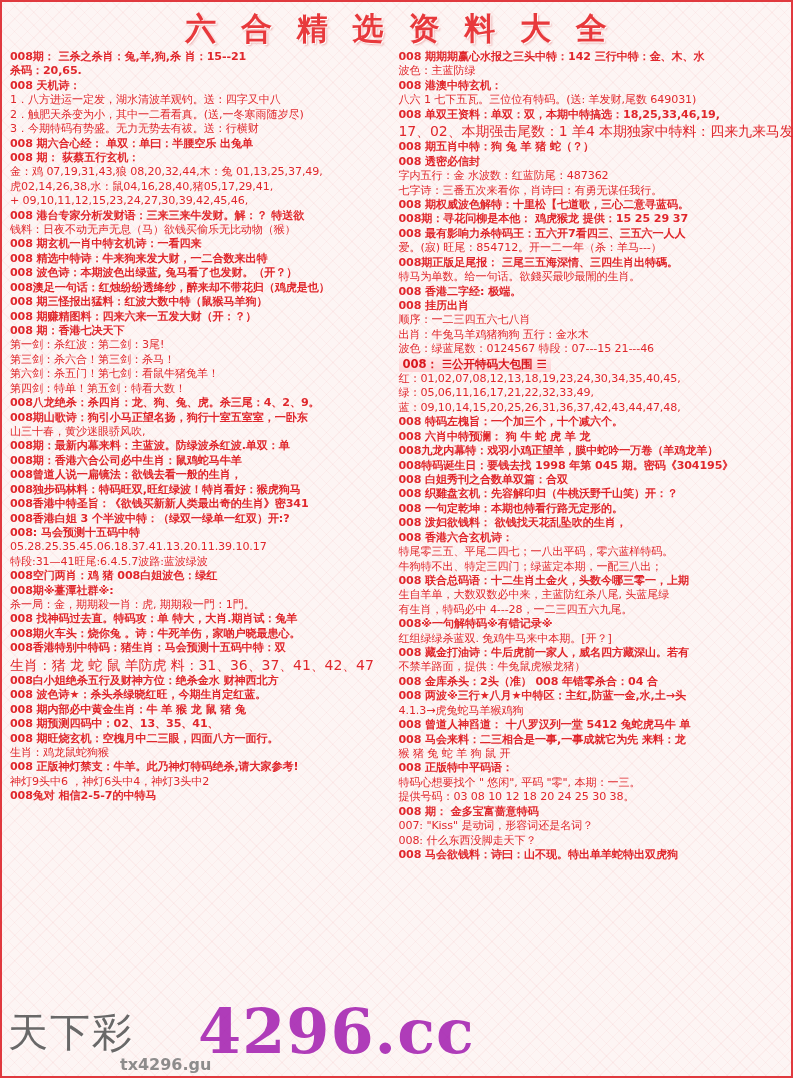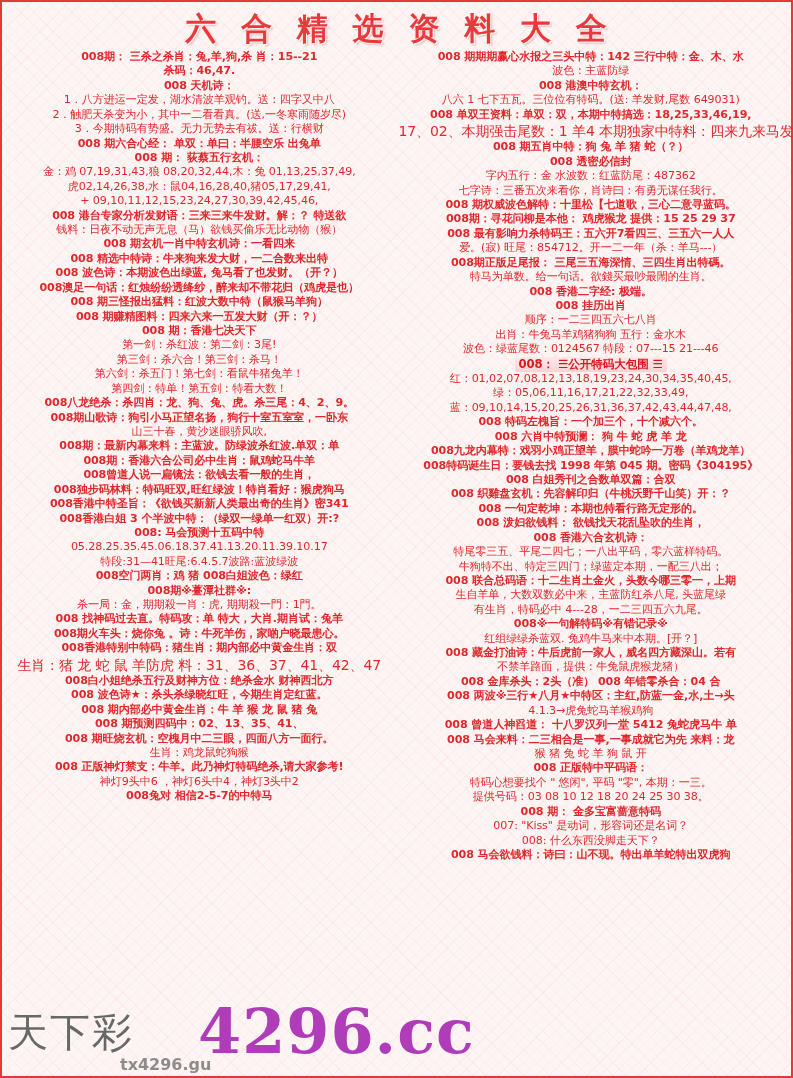--- a/index.html
+++ b/index.html
@@ -37,21 +37,20 @@
     color: #e8393c;
     text-shadow: 1px 1px 0 #fff, 2px 2px 2px rgba(200,0,0,0.25);
     white-space: nowrap;
     margin-left: 6px;
   }
   .cols {
     position:absolute;
     top: 48px; left: 6px; right: 6px; bottom: 4px;
     display: flex;
     gap: 6px;
-    text-align: center;
   }
   .col {
     width: 50%;
     padding: 0 2px;
     line-height: 1.30;
   }
   .ln {
     font-size: 11.1px;
     color: #e0272c;
     white-space: nowrap;
@@ -105,21 +104,21 @@
 <body>
 
 <div id="sheet">
   <div id="bgpattern"></div>
 
   <div id="title">六 合 精 选  资 料 大 全</div>
 
   <div class="cols">
     <div class="col" id="col-left">
         <div class="ln b">008期：    三杀之杀肖：兔,羊,狗,杀 肖：15--21</div>
-        <div class="ln b">杀码：46,47.</div>
+        <div class="ln b">杀码：20,65.</div>
         <div class="ln b">008 天机诗：</div>
         <div class="ln">1．八方进运一定发，湖水清波羊观钓。送：四字又中八</div>
         <div class="ln">2．触肥天杀变为小，其中一二看看真。(送,一冬寒雨随岁尽)</div>
         <div class="ln">3．今期特码有势盛。无力无势去有祓。送：行横财</div>
         <div class="ln b">008 期六合心经：  单双：单曰：半腰空乐 出兔单</div>
         <div class="ln b">008 期：  荻蔡五行玄机：</div>
         <div class="ln">金：鸡 07,19,31,43,狼 08,20,32,44,木：兔 01,13,25,37,49,</div>
         <div class="ln">虎02,14,26,38,水：鼠04,16,28,40,猪05,17,29,41,</div>
         <div class="ln">+ 09,10,11,12,15,23,24,27,30,39,42,45,46,</div>
         <div class="ln b">008 港台专家分析发财语：三来三来牛发财。解：？  特送欲</div>
@@ -145,21 +144,21 @@
         <div class="ln b">008香港中特圣旨：《欲钱买新新人类最出奇的生肖》密341</div>
         <div class="ln b">008香港白姐 3 个半波中特：（绿双一绿单一红双）开:?</div>
         <div class="ln b">008: 马会预测十五码中特</div>
         <div class="ln">05.28.25.35.45.06.18.37.41.13.20.11.39.10.17</div>
         <div class="ln">特段:31—41旺尾:6.4.5.7波路:蓝波绿波</div>
         <div class="ln b">008空门两肖：鸡 猪    008白姐波色：绿红</div>
         <div class="ln b">008期※薹潭社群※:</div>
         <div class="ln">杀一局：金，期期殺一肖：虎, 期期殺一門：1門。</div>
         <div class="ln b">008 找神码过去直。特码攻：单 特大，大肖.期肖试：兔羊</div>
         <div class="ln b">008期火车头：烧你兔 。诗：牛死羊伤，家啲户晓最患心。</div>
-        <div class="ln b">008香港特别中特码：猪生肖：期内部必中黄金生肖：双</div>
+        <div class="ln b">008香港特别中特码：猪生肖：马会预测十五码中特：双</div>
         <div class="ln sm">生肖：猪 龙 蛇 鼠 羊防虎 料：31、36、37、41、42、47</div>
         <div class="ln b">008白小姐绝杀五行及财神方位：绝杀金水 财神西北方</div>
         <div class="ln b">008 波色诗★：杀头杀绿晓红旺，今期生肖定红蓝。</div>
         <div class="ln b">008 期内部必中黄金生肖：牛 羊 猴 龙 鼠 猪 兔</div>
         <div class="ln b">008 期预测四码中：02、13、35、41、</div>
         <div class="ln b">008 期旺烧玄机：空槐月中二三眼，四面八方一面行。</div>
         <div class="ln">生肖：鸡龙鼠蛇狗猴</div>
         <div class="ln b">008 正版神灯禁支：牛羊。此乃神灯特码绝杀,请大家参考!</div>
         <div class="ln">神灯9头中6 ，神灯6头中4，神灯3头中2</div>
         <div class="ln b">008兔对 相信2-5-7的中特马</div>

